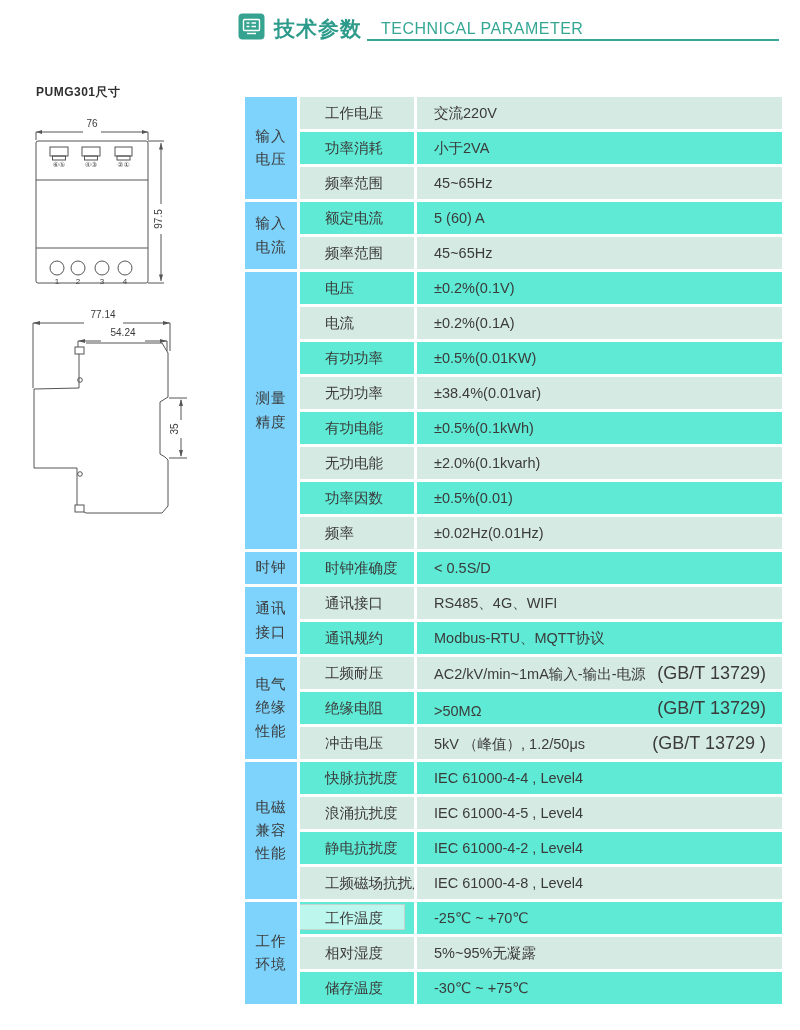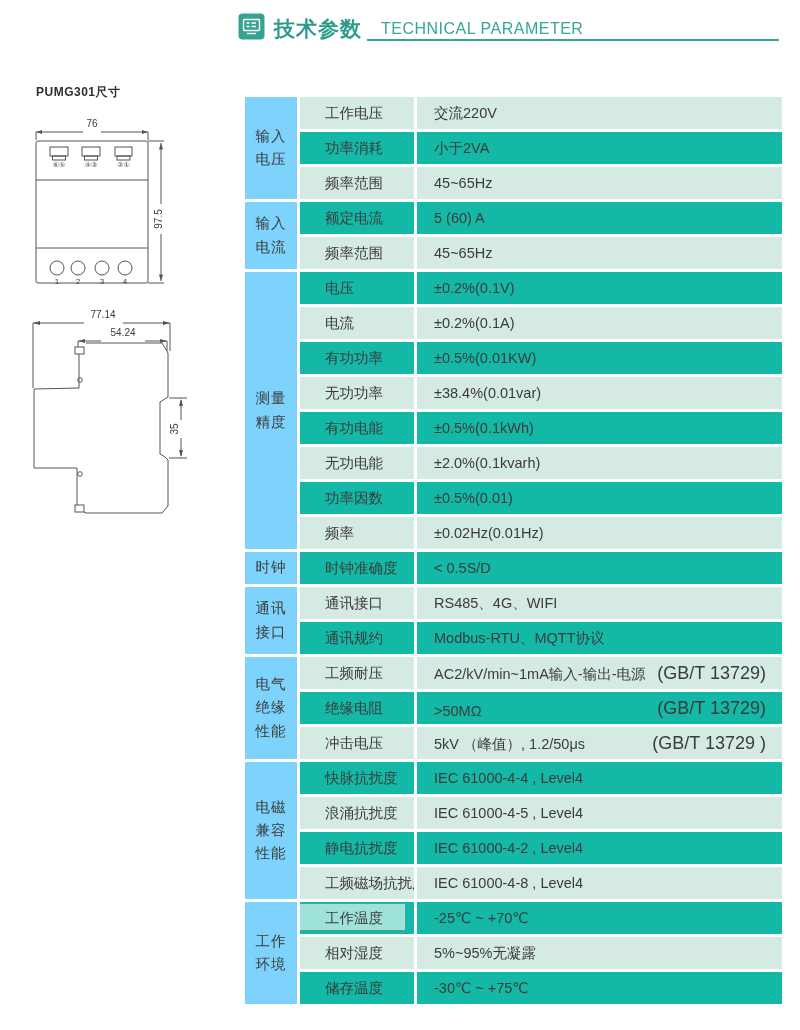--- a/index.html
+++ b/index.html
@@ -27,21 +27,21 @@
   .dwg text.mid{text-anchor:middle;}
 
   
   #param-table{position:absolute;left:242px;top:94px;width:543px;border-collapse:separate;border-spacing:3px;table-layout:fixed;}
   #param-table td{height:30px;vertical-align:middle;font-size:14.5px;color:#3b3b3b;overflow:hidden;white-space:nowrap;}
   td.cat{background:#7dd3fc;text-align:center;font-size:15px;color:#37443f;margin-top:28px;}
   td.cat .cl{display:block;line-height:1.6;letter-spacing:1px;}
   td.p{padding-left:25px;}
   td.v{padding-left:17px;padding-right:16px;}
   td.A{background:#d6eae4;}
-  td.B{background:#14b8a6;}
+  td.B{background:#5eead4;}
   .vf{display:flex;justify-content:space-between;align-items:flex-end;}
   .note{font-size:18px;color:#3b3b3b;}
   td.boxed{position:relative;}
   td.boxed::before{content:"";position:absolute;left:-1px;top:2px;width:104px;height:24px;
     background:rgba(252,254,253,.6);border:1px solid #c2d4ce;}
   td.boxed .pb-text{position:relative;z-index:1;}
 </style>
 </head>
 <body>
 

